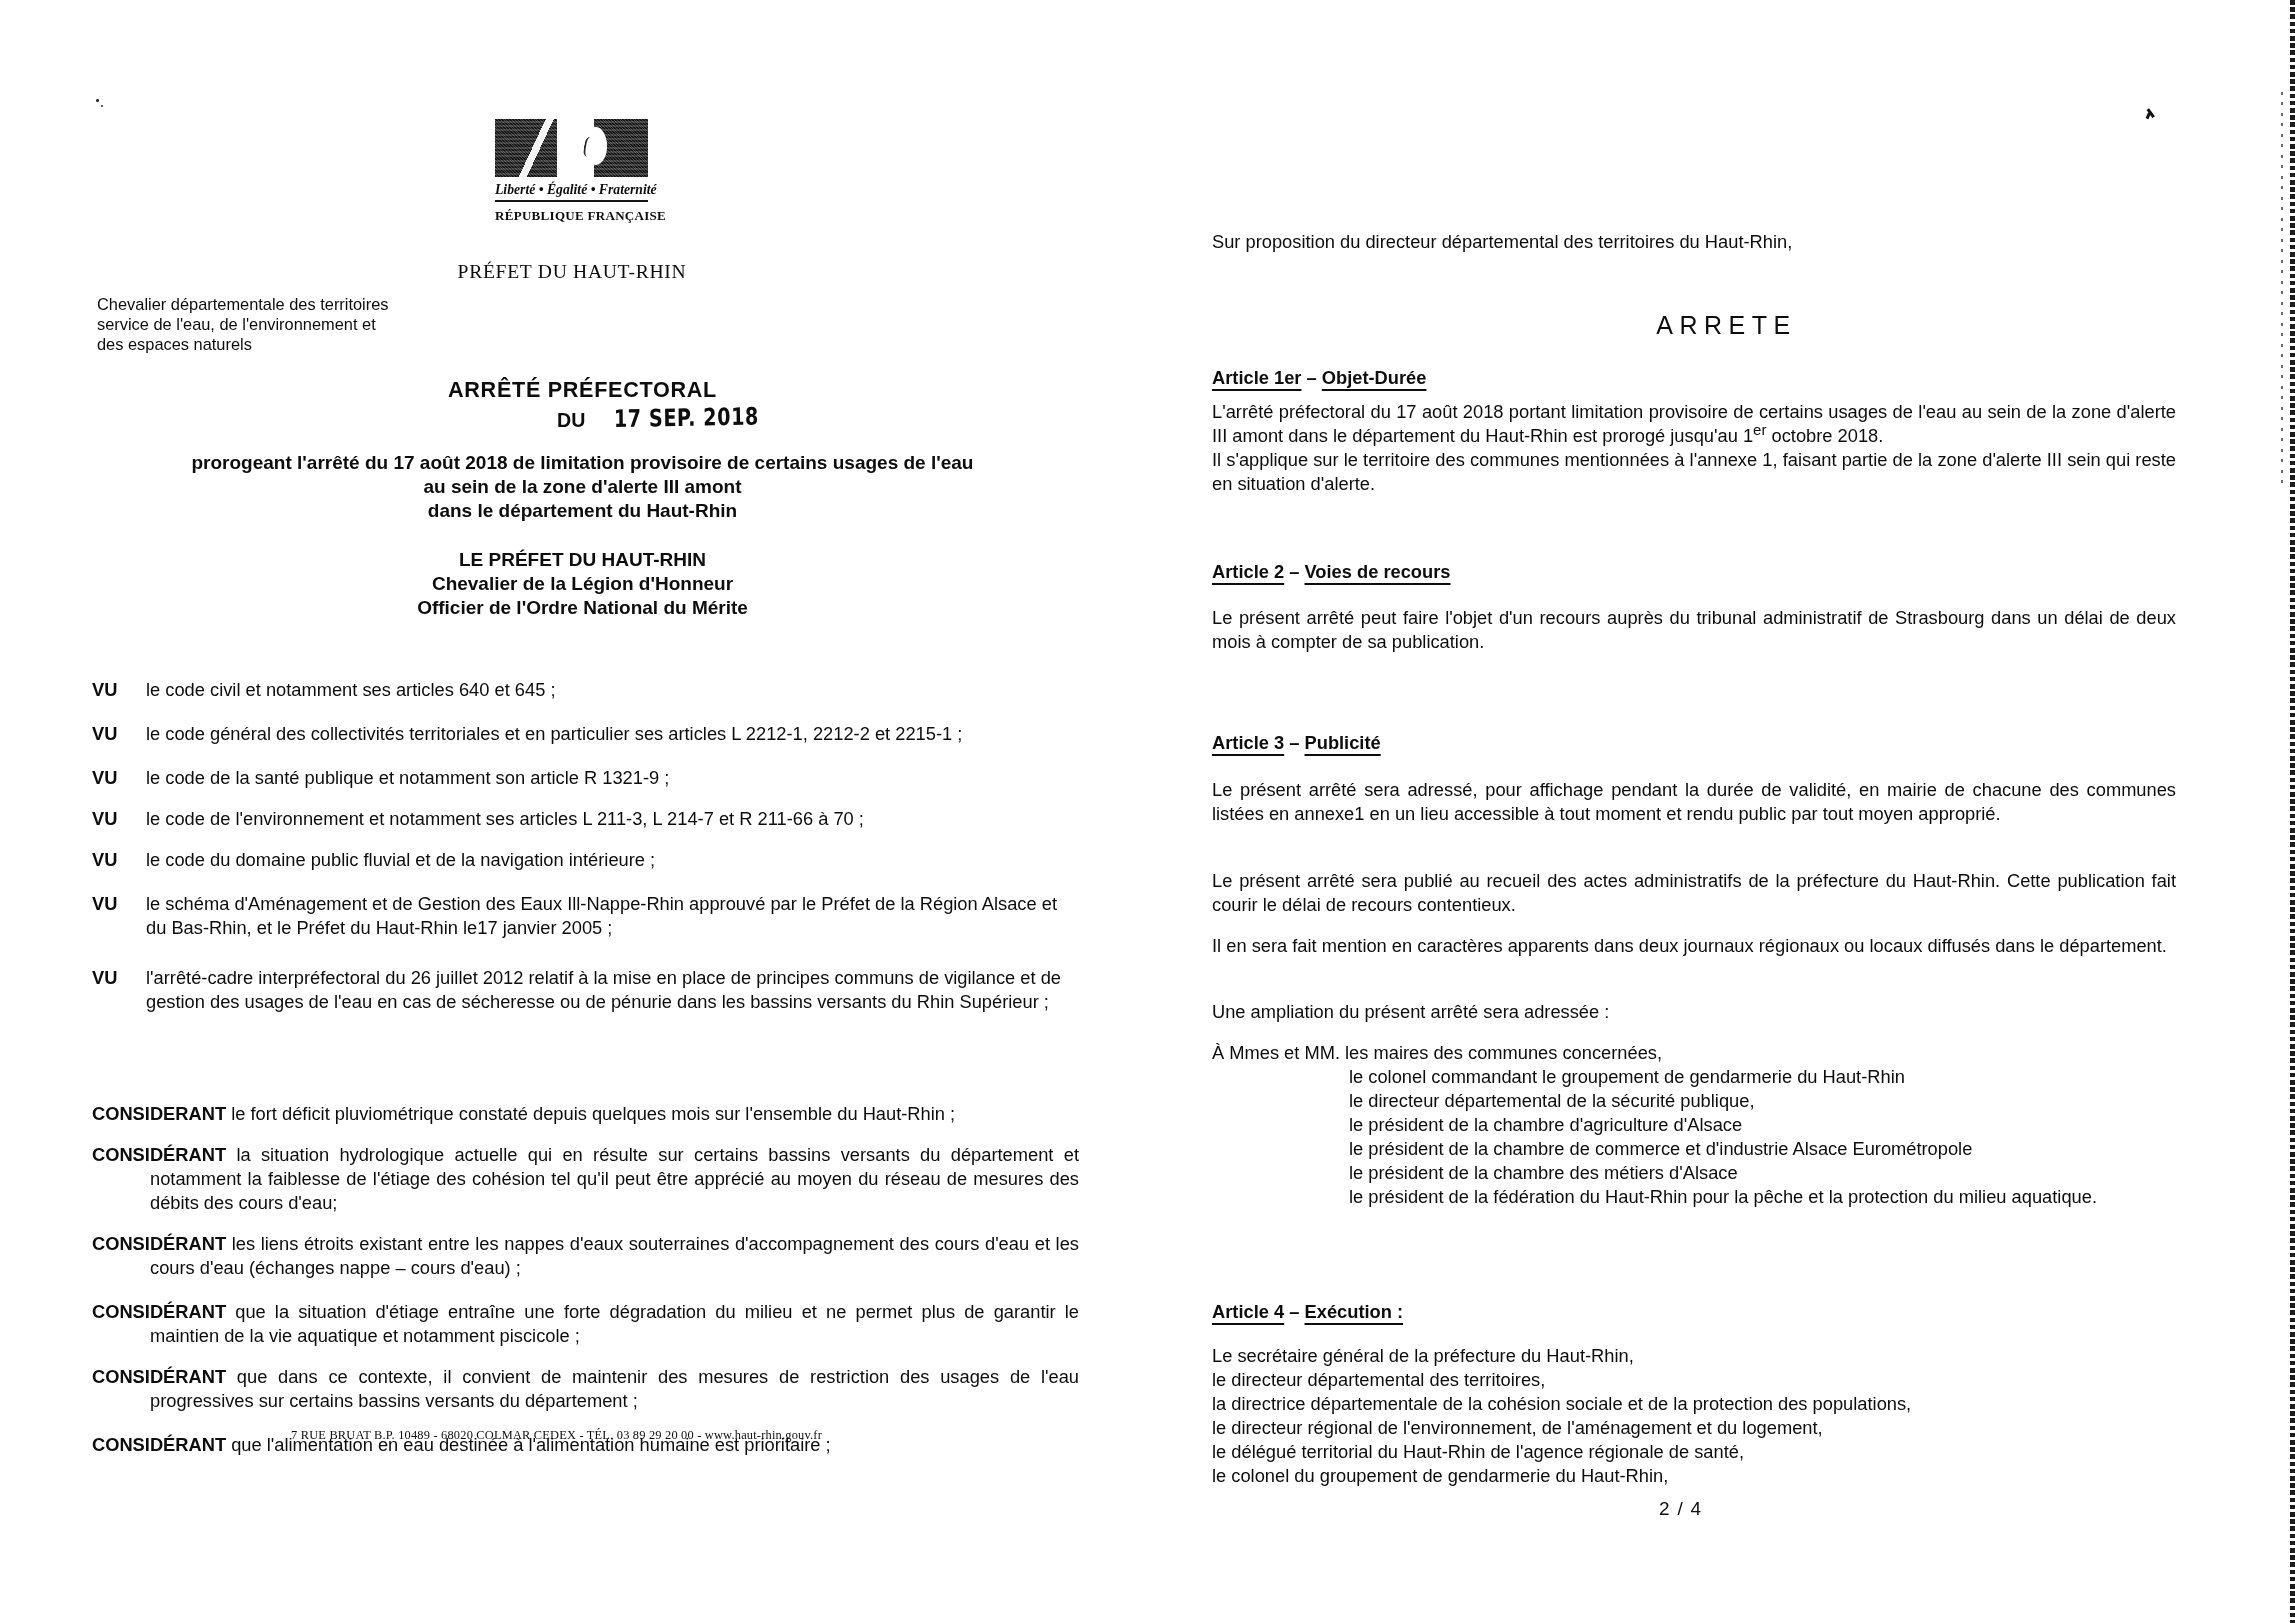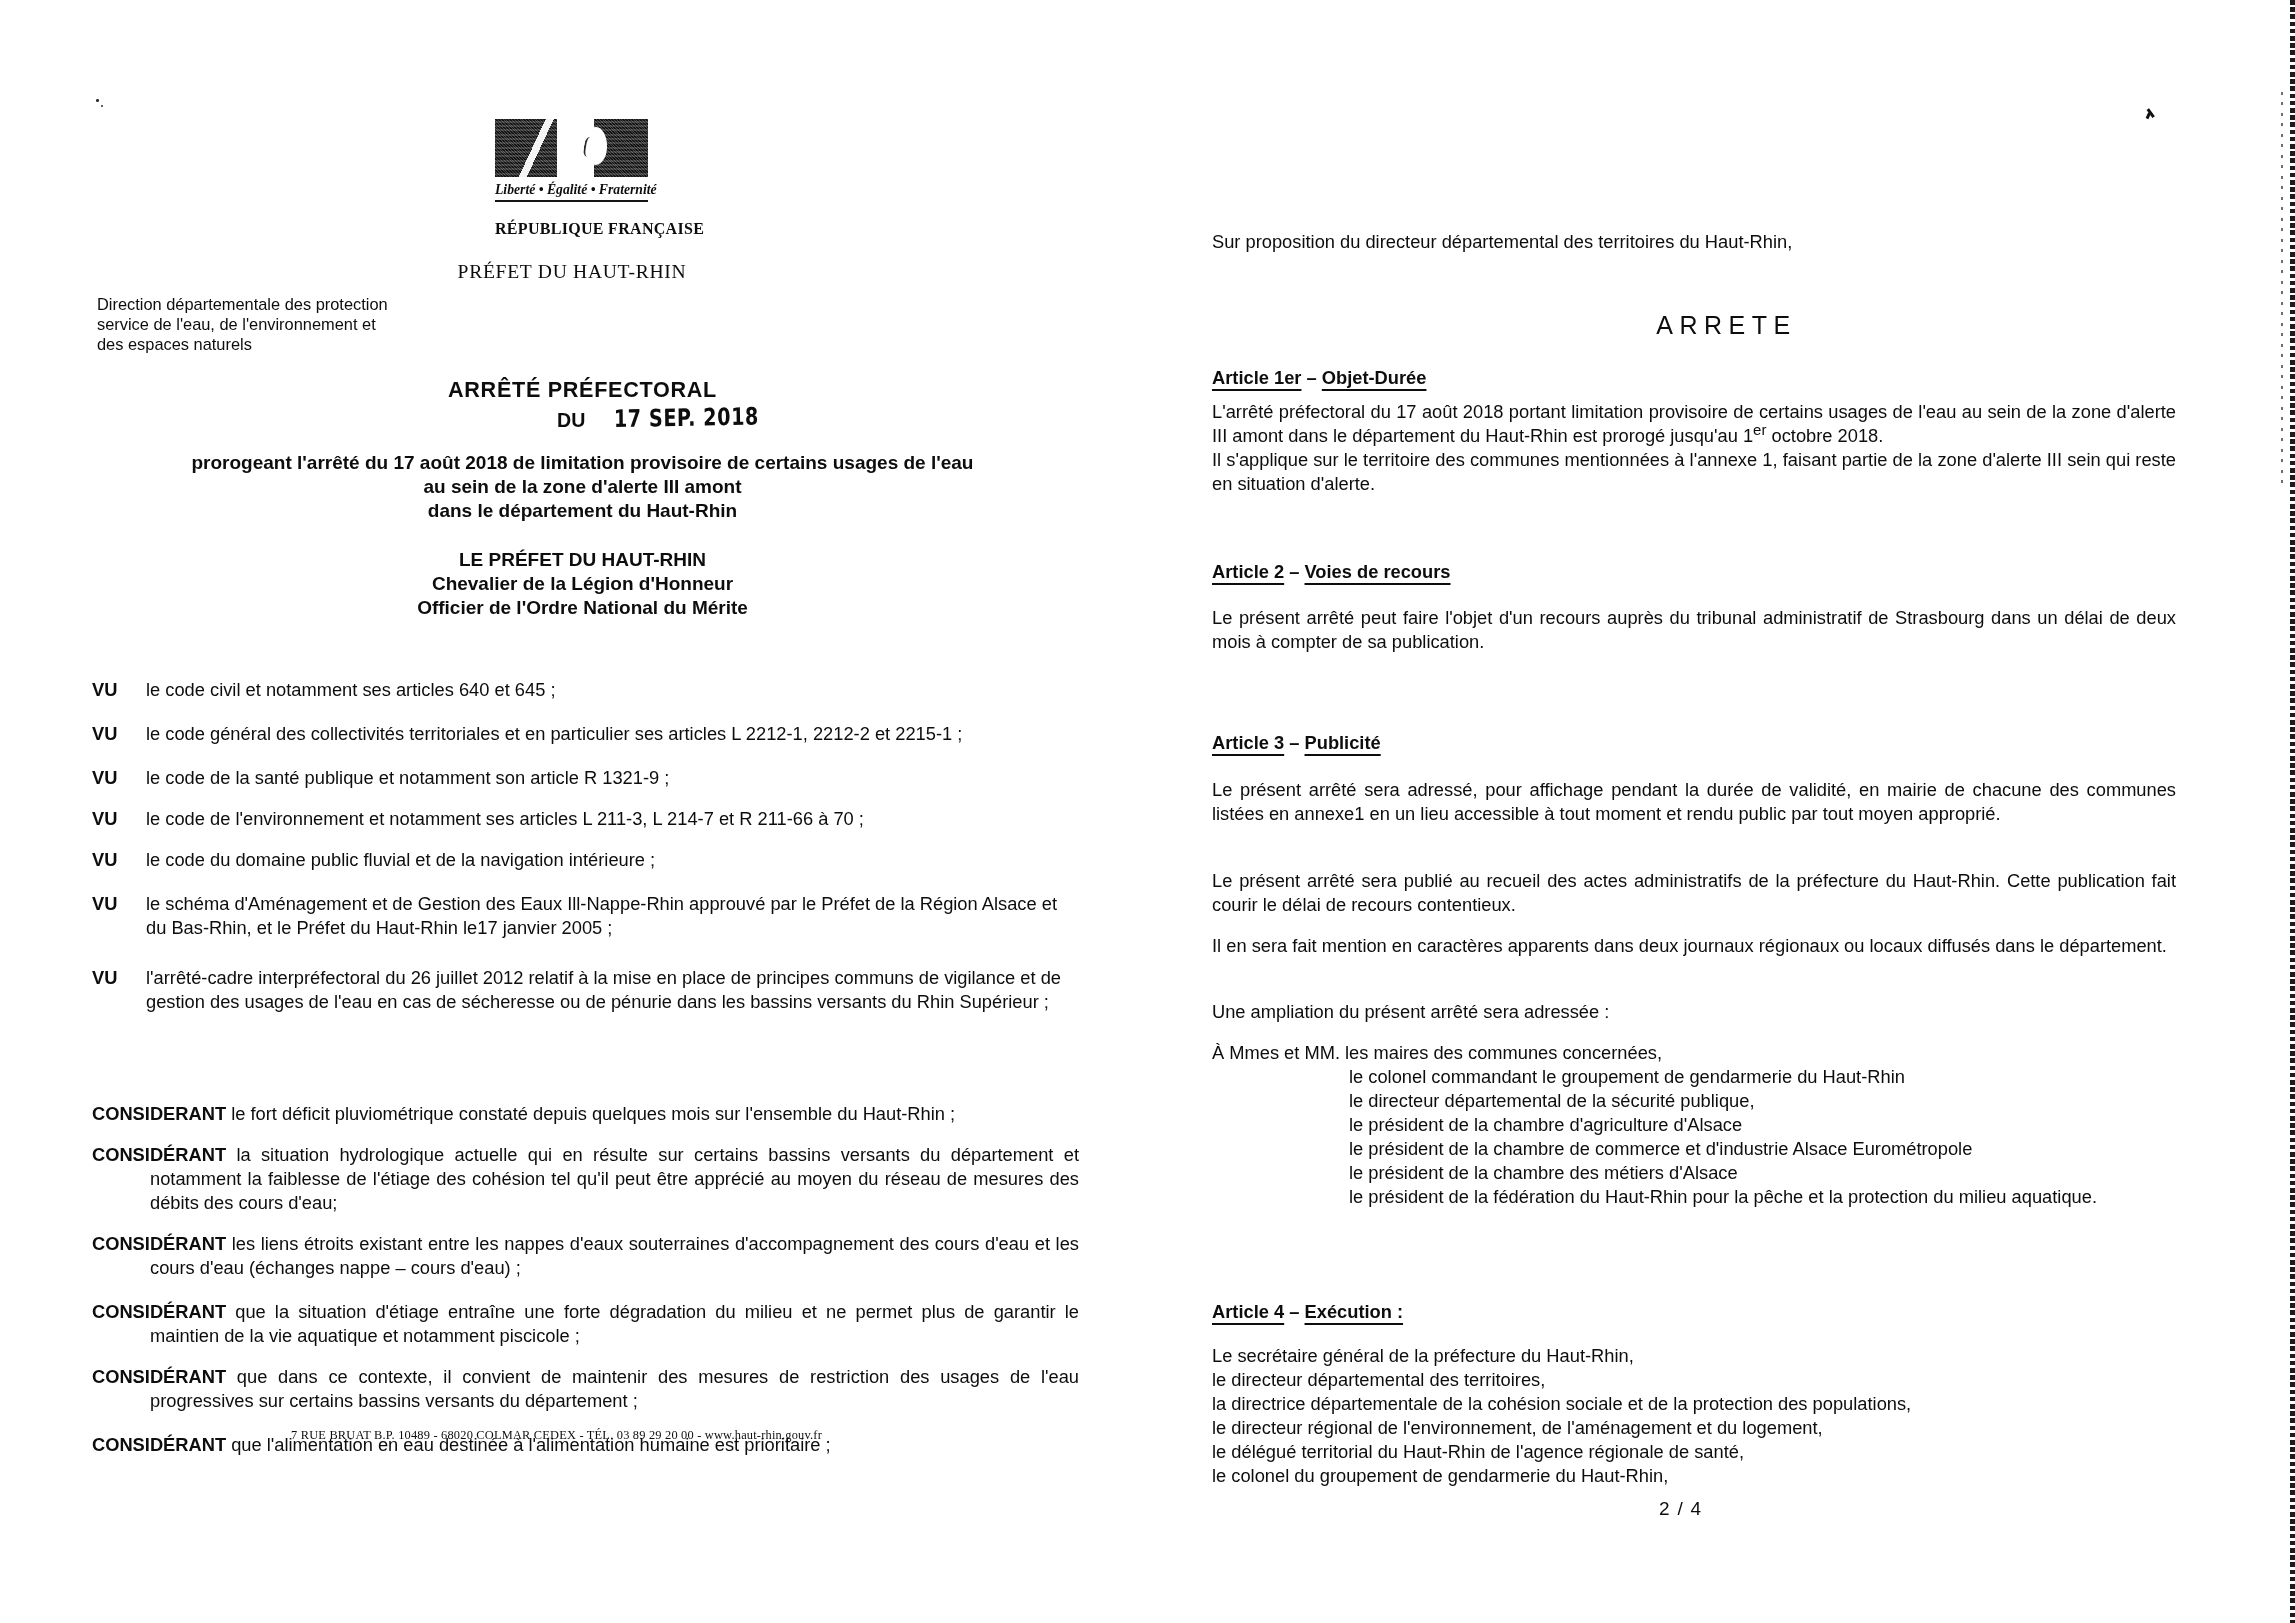--- a/index.html
+++ b/index.html
@@ -29,22 +29,22 @@
   .noiseL::after{content:"";position:absolute;inset:0;
     background:linear-gradient(115deg,transparent 0 57%,rgba(255,255,255,.95) 57% 66%,transparent 66%);}
   .noiseR{left:99px;width:54px;}
   .noiseR::before{content:"";position:absolute;left:-10.5px;top:7.9px;width:23.6px;height:38px;
     background:#fff;border-radius:50%;}
   .face{position:absolute;left:89px;top:18.3px;width:6.5px;height:19.6px;
     border-left:2px solid #2a2a2a;border-radius:60% / 45%;transform:rotate(9deg);}
   .motto{margin-top:4.6px;font-family:"Liberation Serif",serif;font-style:italic;font-weight:bold;
     font-size:13.7px;text-align:center;white-space:nowrap;}
   .rule{height:2px;background:#151515;margin-top:2.6px;}
-  .republic{margin-top:18px;font-family:"Liberation Serif",serif;font-weight:bold;
-    font-size:16px;text-align:center;letter-spacing:0.3px;white-space:nowrap;}
+  .republic{margin-top:6px;font-family:"Liberation Serif",serif;font-weight:bold;
+    font-size:13px;text-align:center;letter-spacing:0.3px;white-space:nowrap;}
   
   .stamp{display:inline-block;font-family:"DejaVu Sans",sans-serif;font-weight:bold;font-size:24px;
     letter-spacing:0.7px;transform:scaleX(.8) rotate(-.8deg);transform-origin:left bottom;
     white-space:nowrap;margin-left:29px;}
   .arrete{letter-spacing:6.5px;font-weight:normal;font-size:25px;}
   sup.er{font-size:15px;vertical-align:super;line-height:0;}
   
   .speck{position:absolute;background:#2f2f2f;border-radius:50%;}
   .check{position:absolute;left:2146px;top:107px;width:10.5px;height:10.5px;transform:rotate(-14deg);}
   .check i{position:absolute;display:block;background:#111;}
@@ -82,21 +82,21 @@
       <div class="face"></div>
     </div>
     <div class="motto">Liberté • Égalité • Fraternité</div>
     <div class="rule"></div>
     <div class="republic">RÉPUBLIQUE FRANÇAISE</div>
   </div>
 
   <div class="t prefet c" style="left:415px;top:260px;width:314px;">PRÉFET DU HAUT-RHIN</div>
 
   <div class="t direction" style="left:97px;top:294px;width:366px;">
-    <div>Direction départementale des protection</div>
+    <div>Chevalier départementale des territoires</div>
     <div>service de l'eau, de l'environnement et</div>
     <div>des espaces naturels</div>
   </div>
 
   <div class="t doc-title c" style="left:118px;top:378px;width:929px;">ARRÊTÉ PRÉFECTORAL</div>
 
   <div class="t" style="left:557px;top:407px;">
     <span class="b" style="font-size:19.6px;">DU</span><span class="stamp">17 SEP. 2018</span>
   </div>
 

